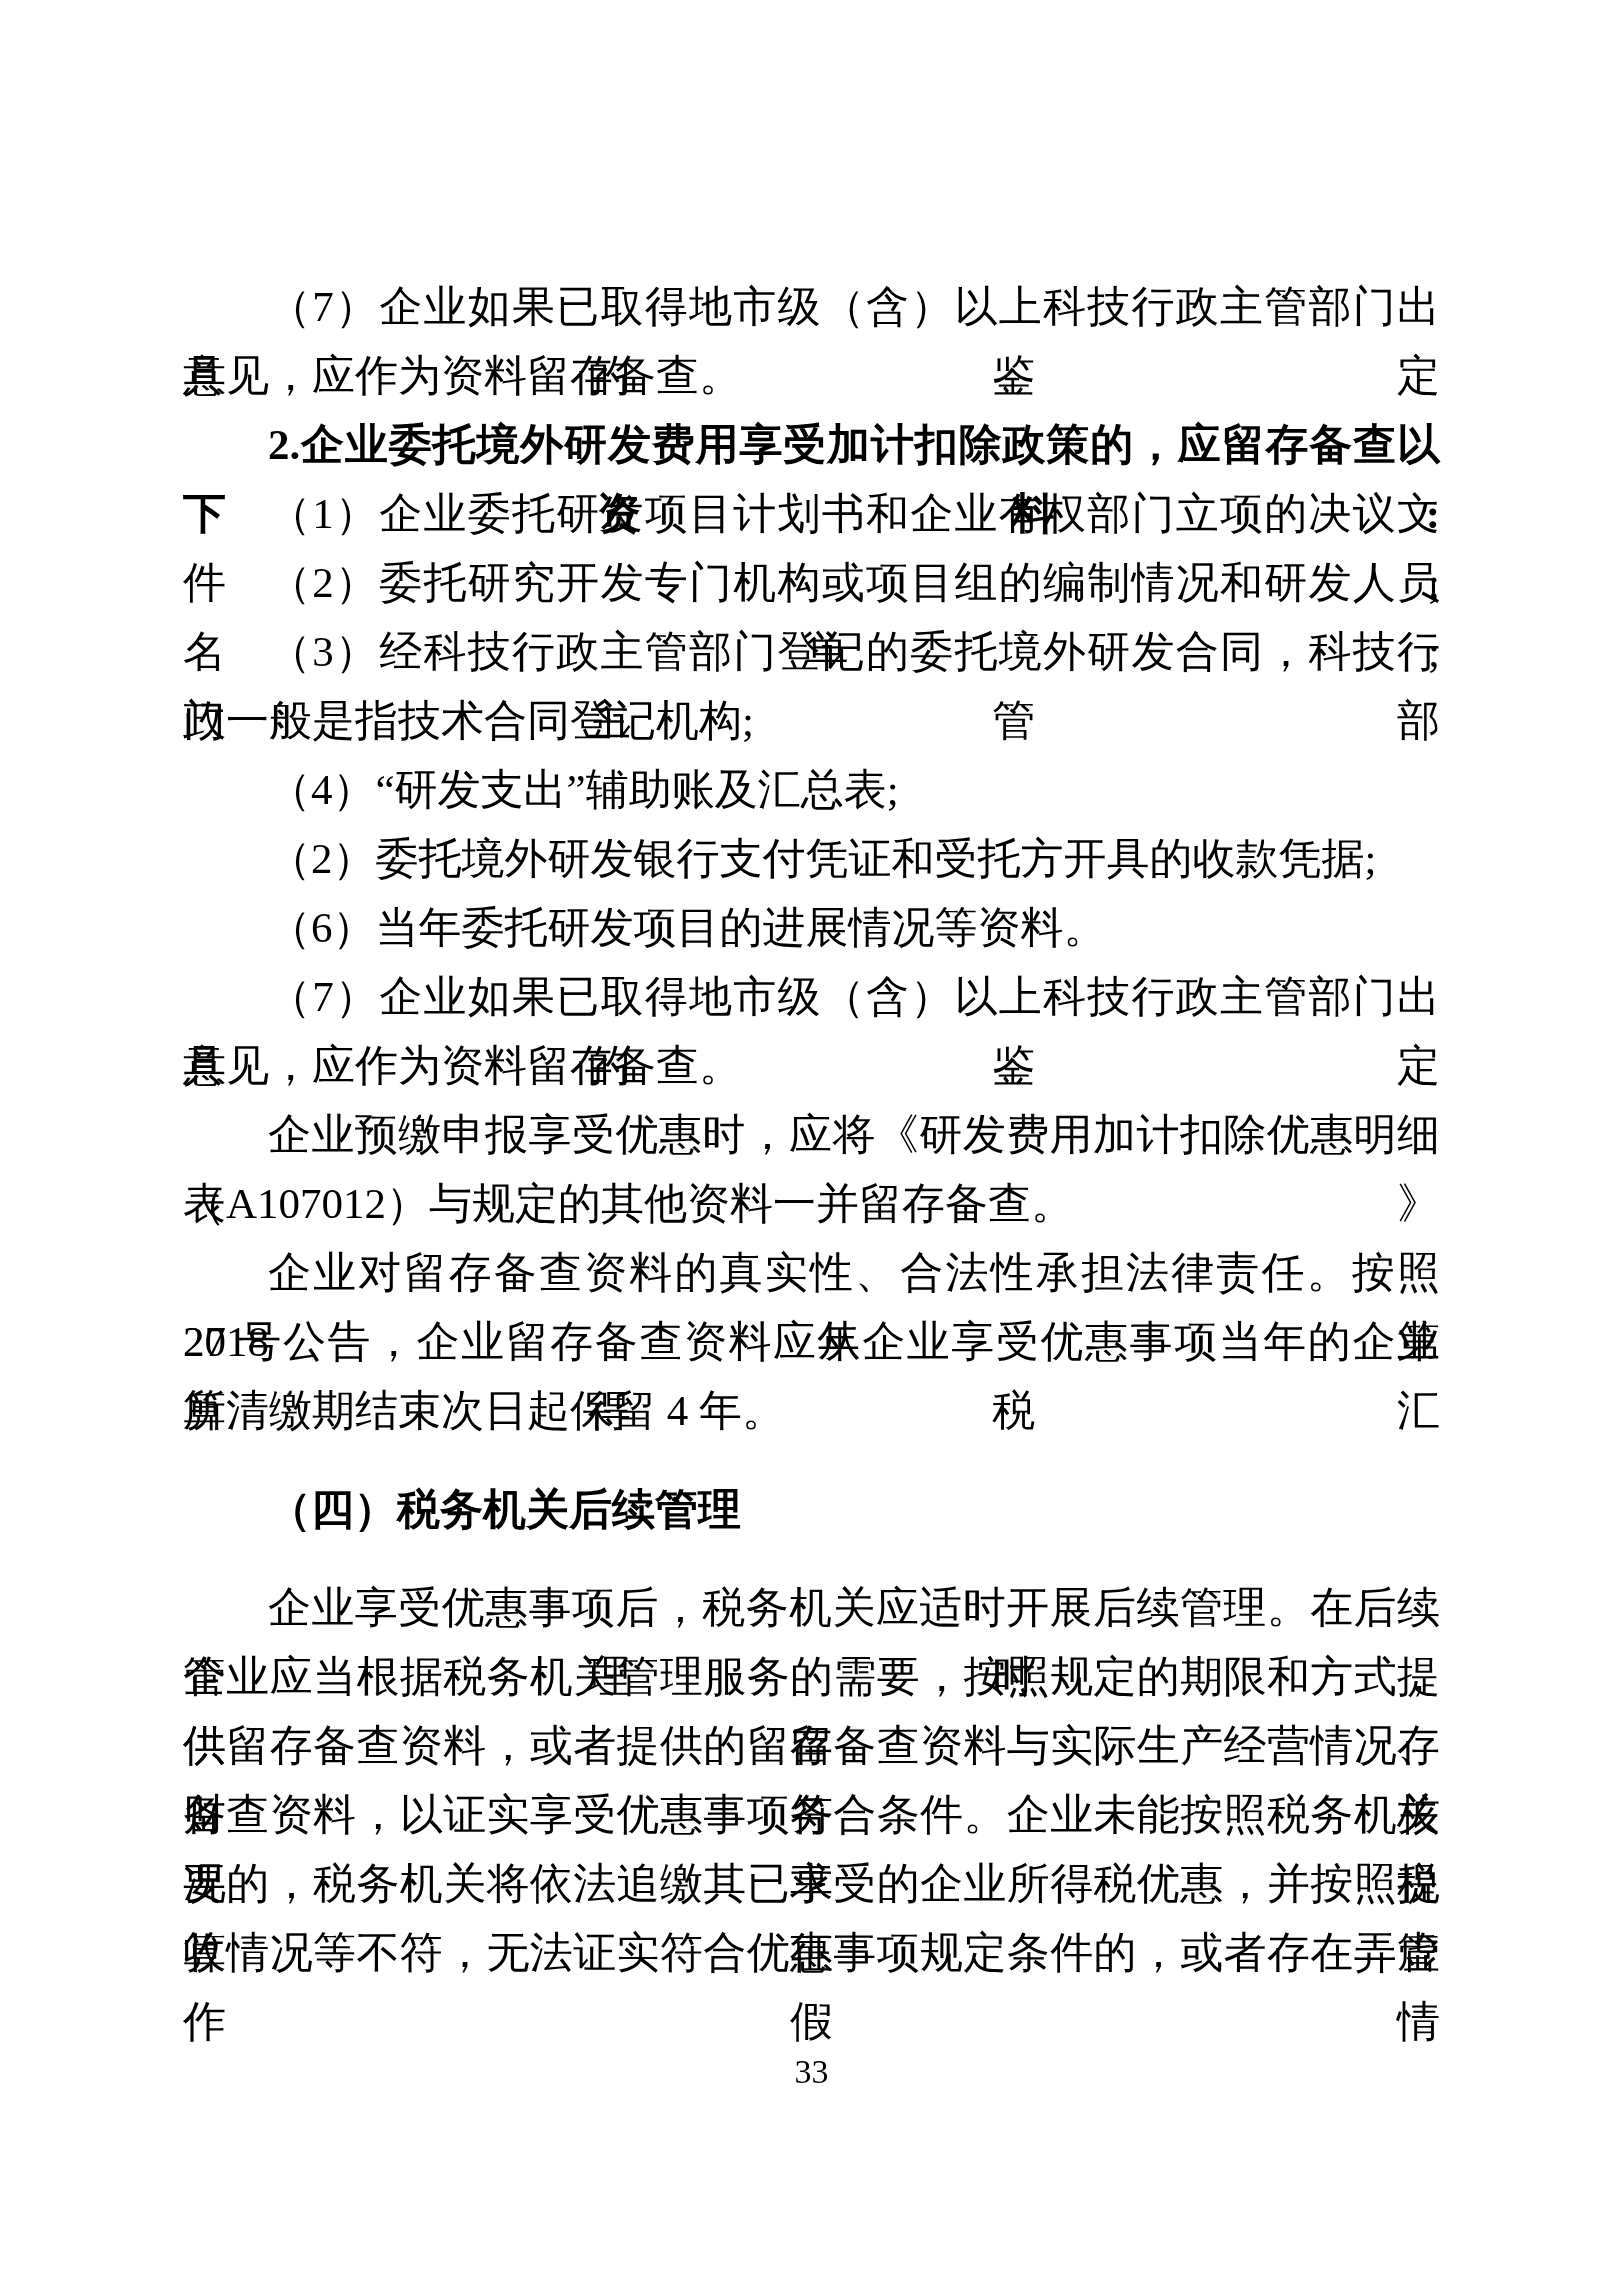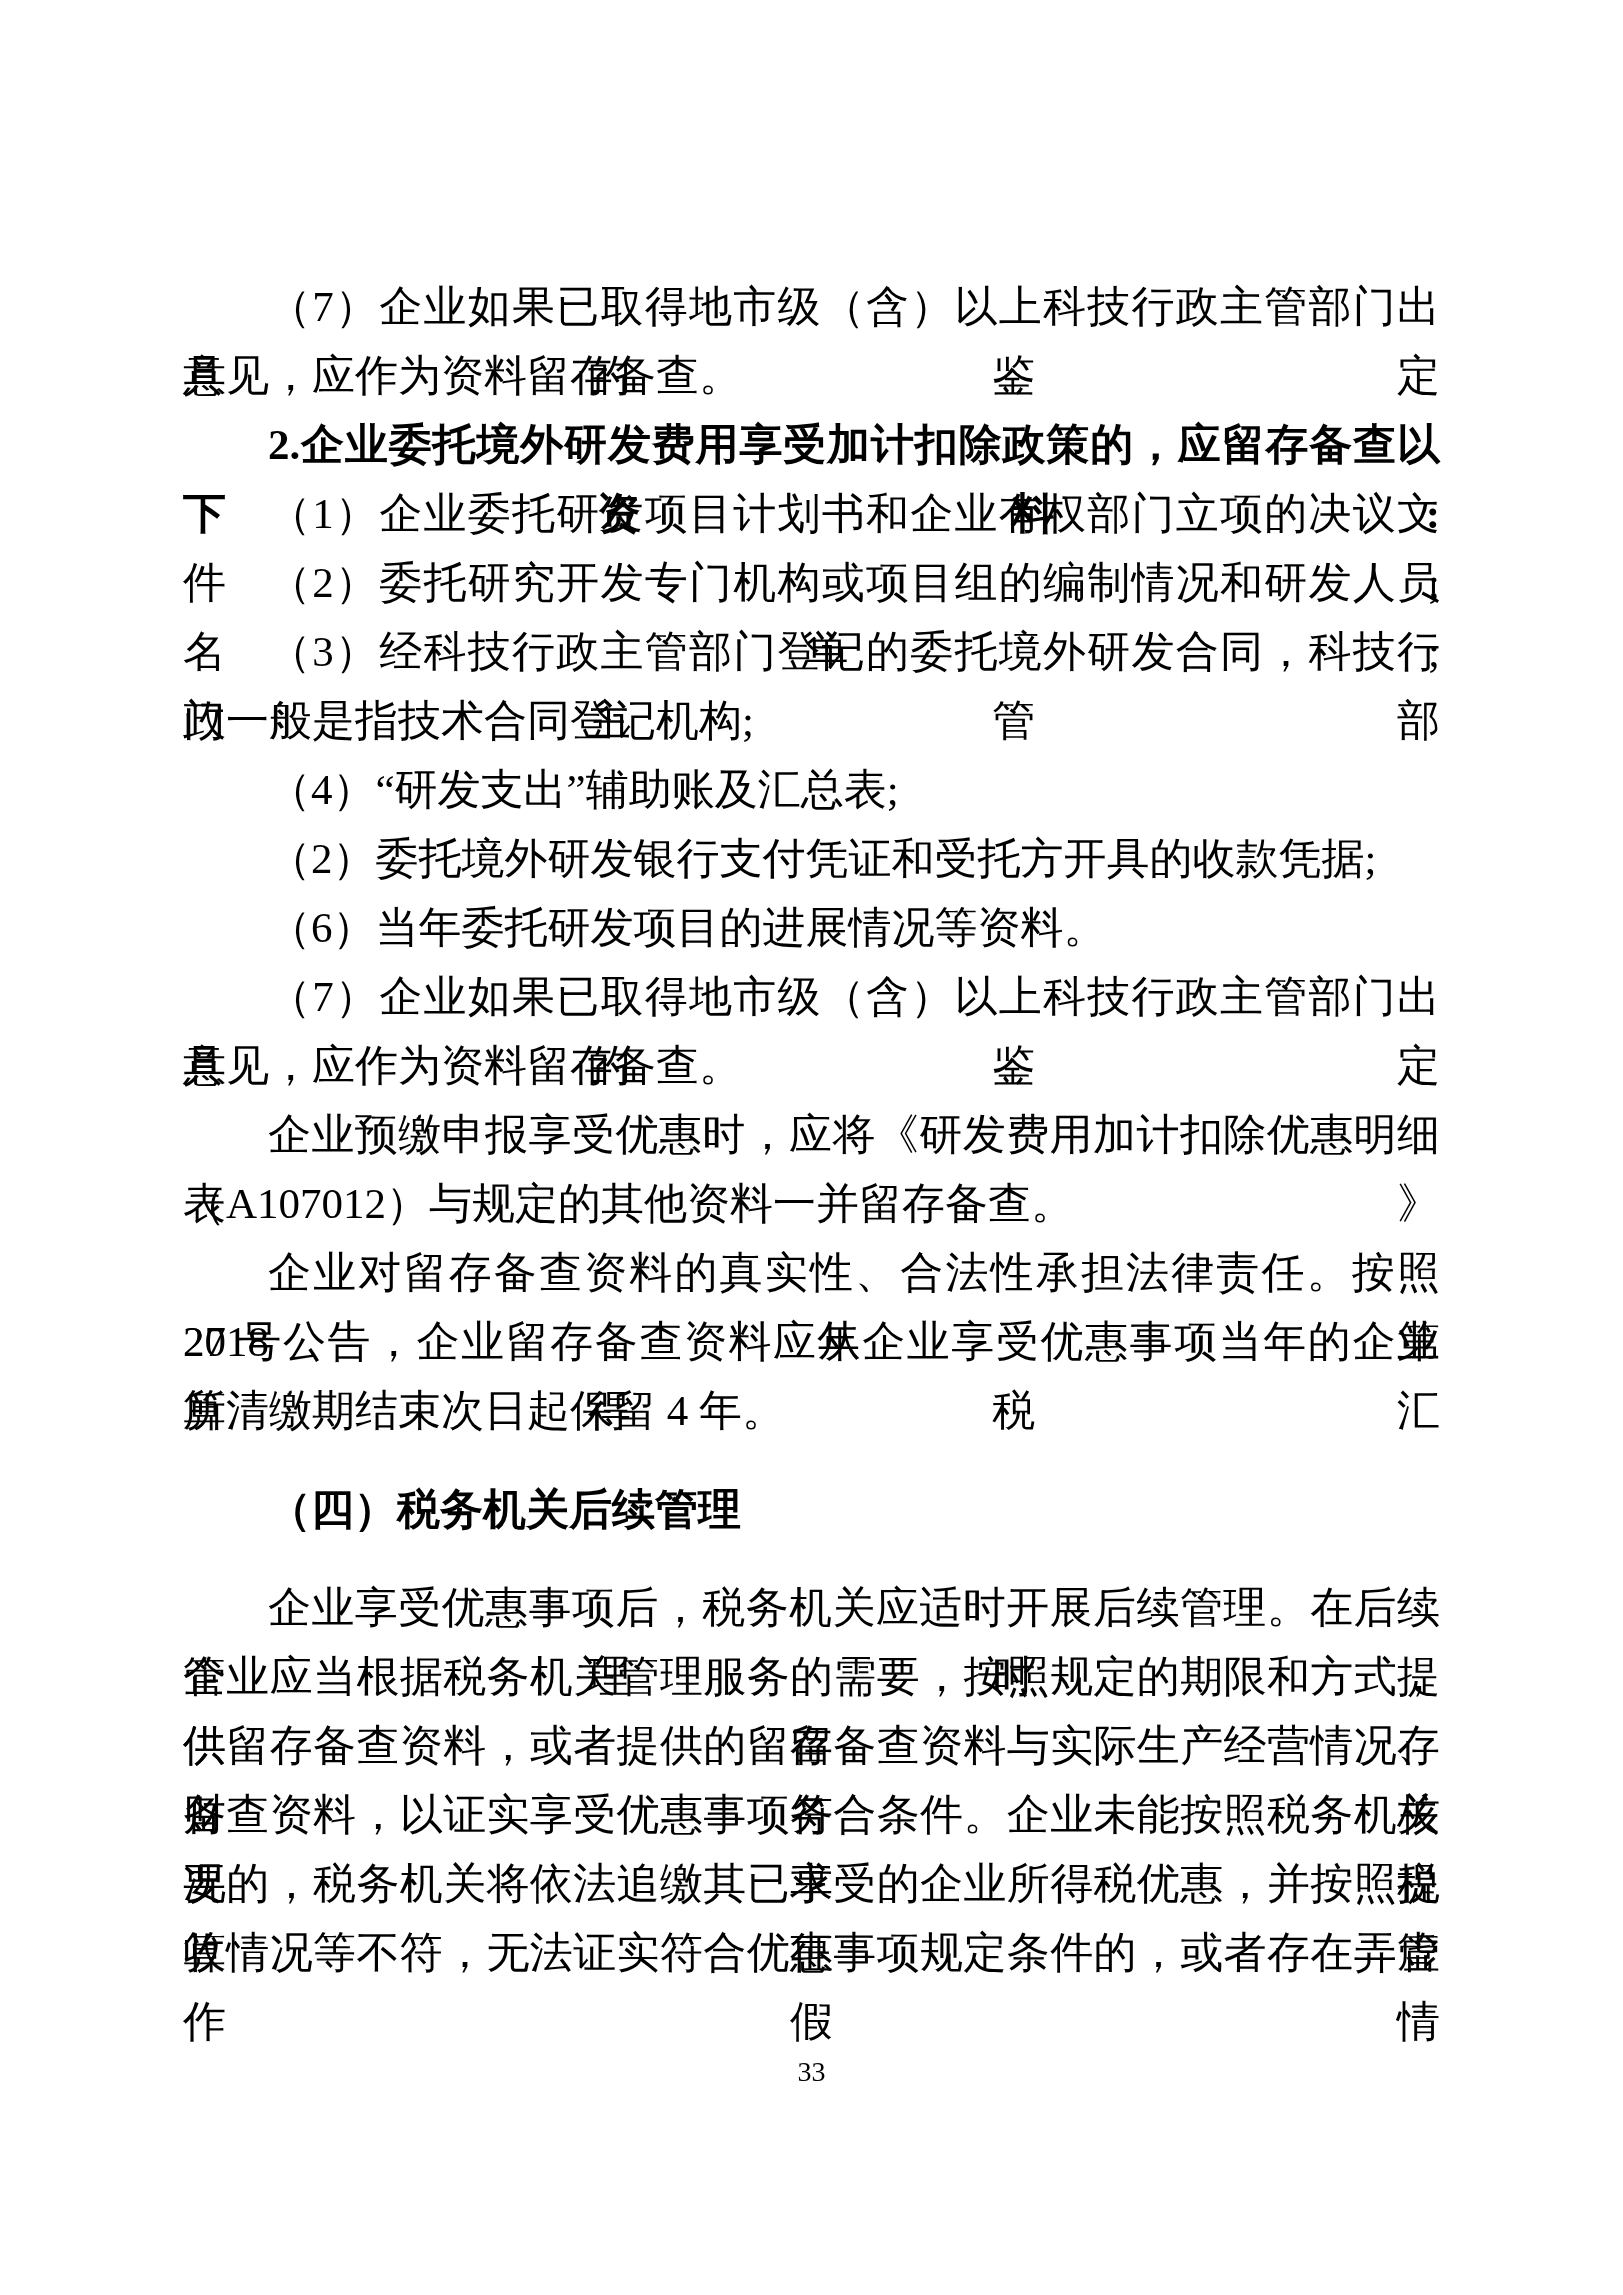--- a/index.html
+++ b/index.html
@@ -39,21 +39,21 @@
   .heading {
     margin-top: 29.5px;
     margin-bottom: 29.5px;
   }
   .footer {
     position: absolute;
     top: 2055px;
     left: 183px;
     width: 1257px;
     text-align: center;
-    font-size: 28px;
+    font-size: 34px;
     line-height: 34px;
   }
 </style>
 </head>
 <body>
 
 <div class="page">
   <div class="text-block">
     <div class="ln indent justify">（7）企业如果已取得地市级（含）以上科技行政主管部门出具的鉴定</div>
     <div class="ln">意见，应作为资料留存备查。</div>

